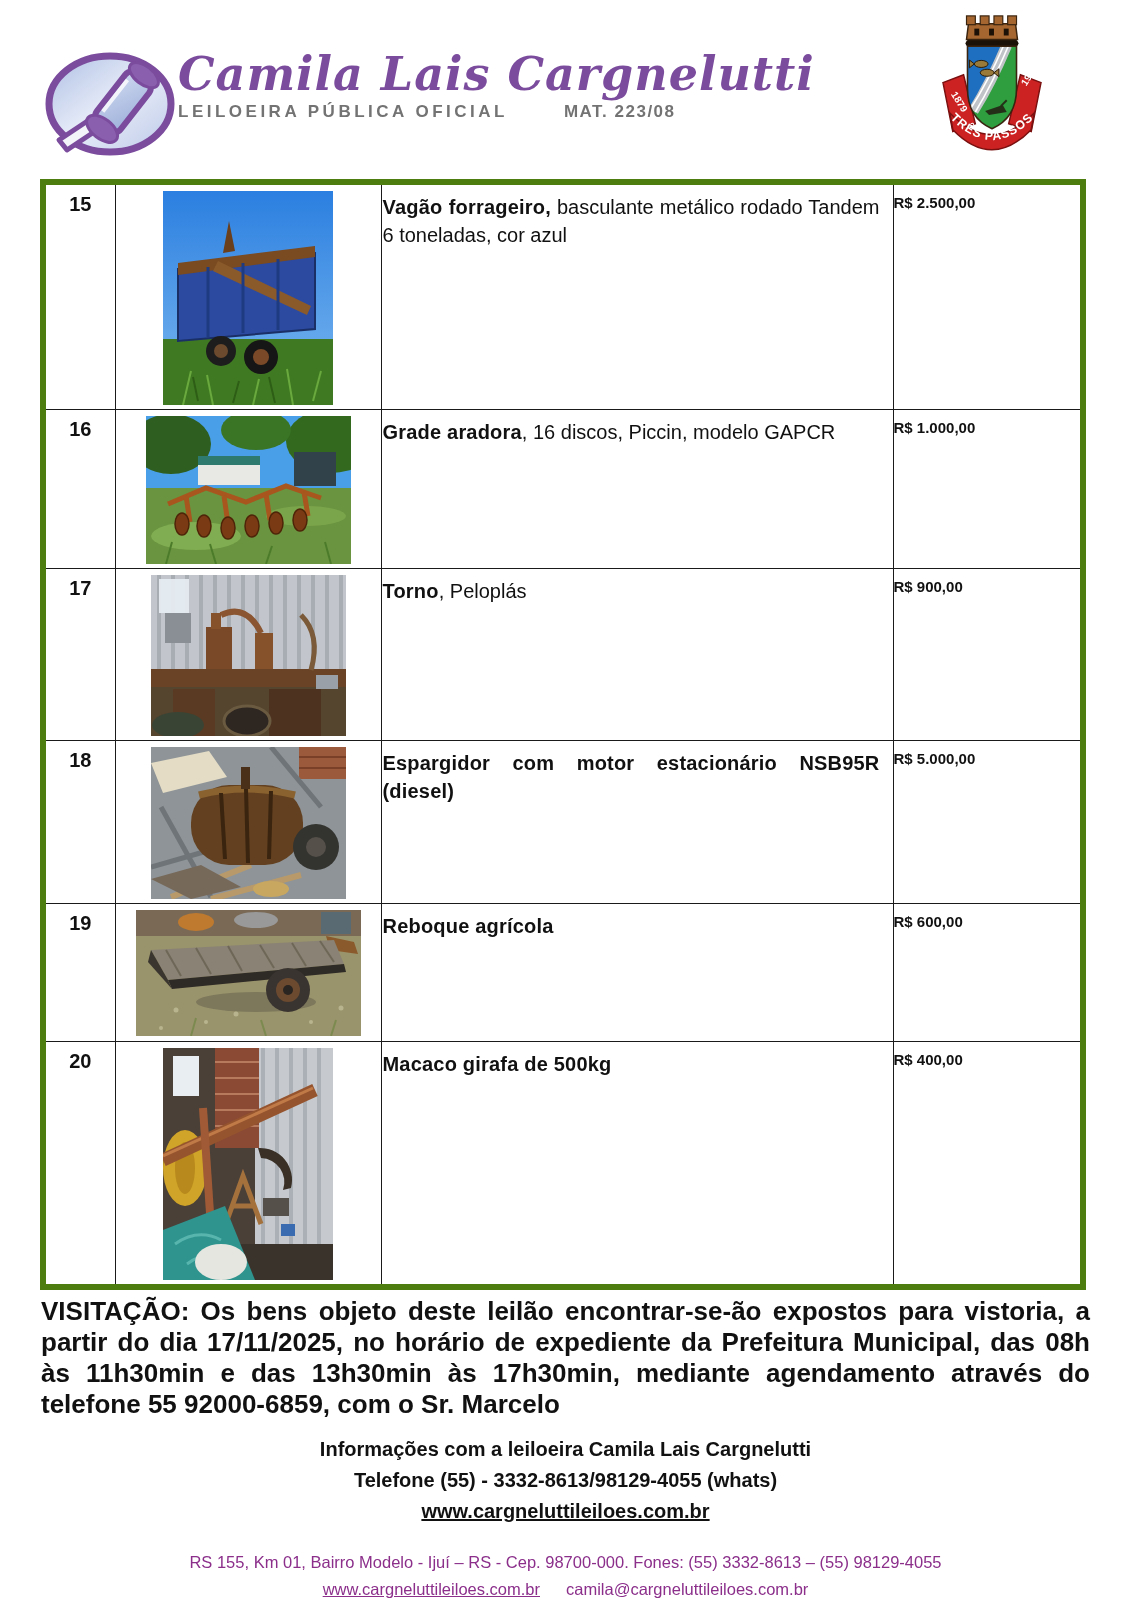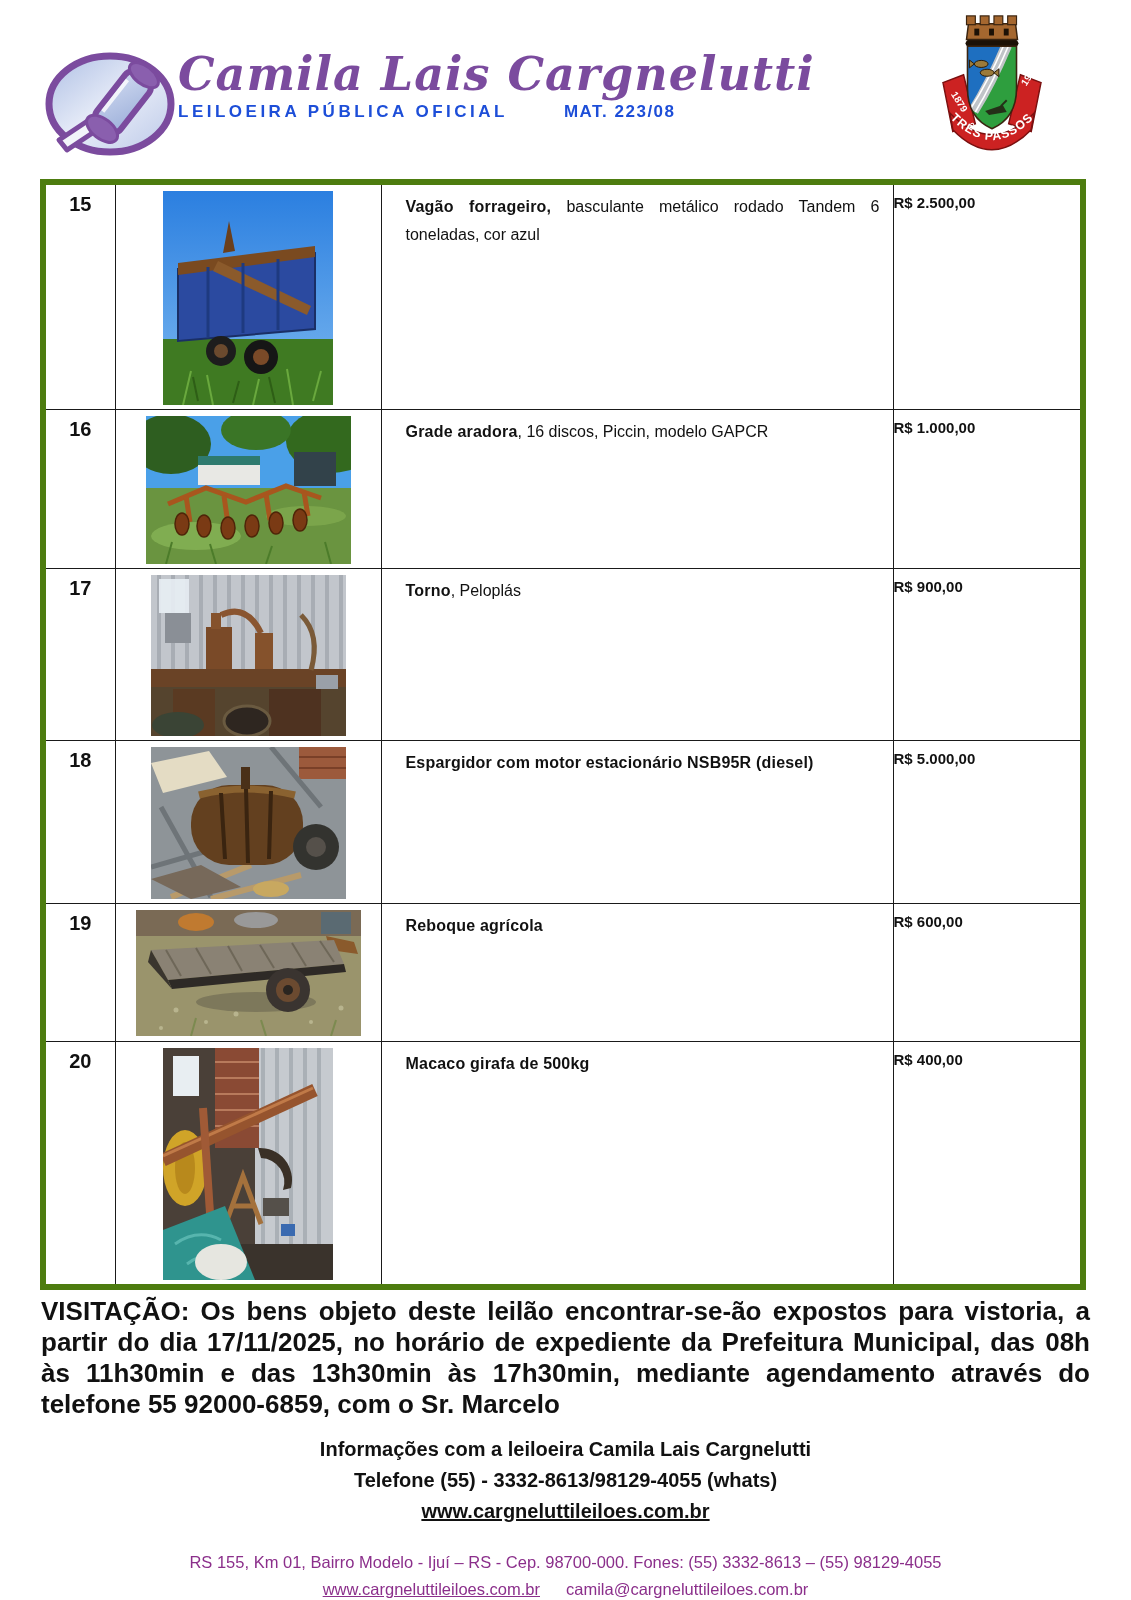--- a/index.html
+++ b/index.html
@@ -16,38 +16,38 @@
   .hdr { position:relative; height:179px; }
   .logo-wrap { position:absolute; left:45px; top:52px; width:130px; height:105px; }
   .brand { position:absolute; left:178px; top:48px; width:560px; }
   .brand-script {
     font-family:"DejaVu Serif", serif;
     font-style:italic; font-weight:bold;
     font-size:46px; color:#7b4b9e; letter-spacing:1px;
     line-height:52px; white-space:nowrap;
   }
   .brand-sub {
-    margin-top:2px; color:#1d4ed8;
+    margin-top:2px; color:#737373;
     font-size:17px; letter-spacing:3.5px; font-weight:bold;
     white-space:nowrap;
   }
   .brand-sub .mat { margin-left:56px; letter-spacing:1.5px; }
   .crest-wrap { position:absolute; left:938px; top:10px; width:108px; height:152px; }
 
   
   table.lots {
     margin-left:40px; margin-top:0;
     width:1040px; table-layout:fixed;
     border-collapse:collapse;
     border:6px solid #4d7c0f;
   }
   table.lots td { border:1.5px solid #1a1a1a; vertical-align:top; overflow:hidden; }
   td.c-num  { width:72px;  text-align:center; font-weight:bold; font-size:20px; padding-top:8px; }
   td.c-pho  { width:266px; text-align:center; padding-top:6px; }
-  td.c-desc { width:512px; padding:8px 13px 0 24px; font-size:16px; line-height:28px; text-align:justify; }
+  td.c-desc { width:512px; padding:8px 13px 0 1px; font-size:20px; line-height:28px; text-align:justify; }
   td.c-desc b { letter-spacing:0.2px; }
   td.c-price{ width:190px; text-align:left; font-weight:bold; font-size:15px; padding-top:9px; }
 
   
   .visit {
     margin:6px 41px 0 41px; width:1049px;
     font-weight:bold; font-size:26px; line-height:31px;
     text-align:justify;
   }
   .center-block { margin-top:14px; text-align:center; font-weight:bold; font-size:20px; line-height:31px; }

